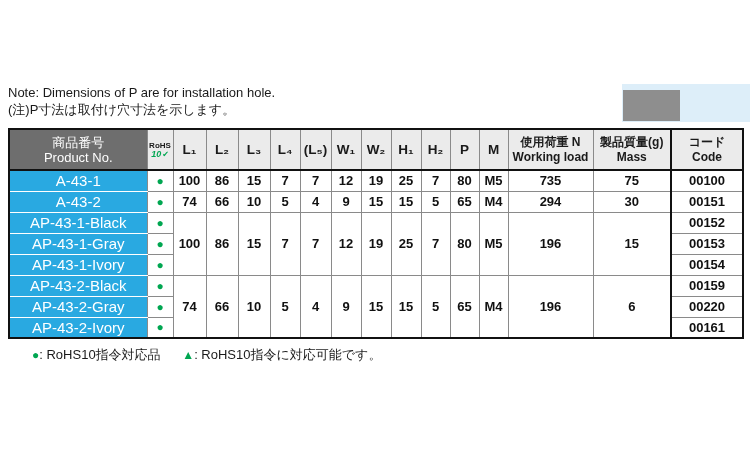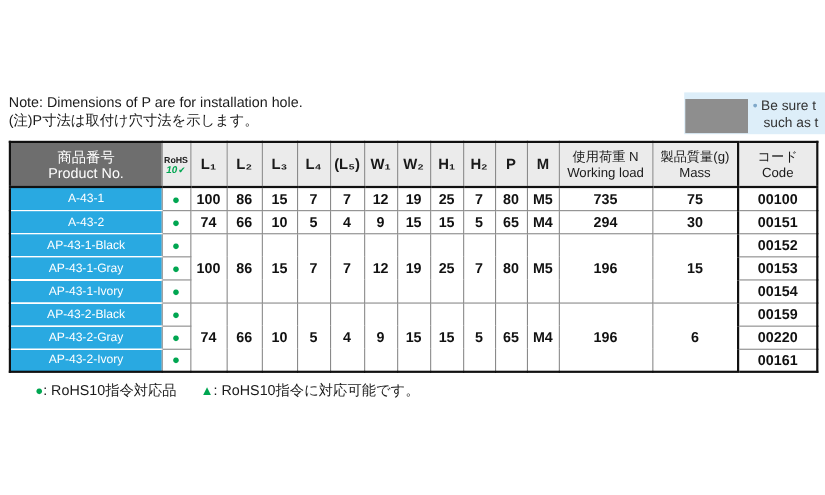--- a/index.html
+++ b/index.html
@@ -34,54 +34,48 @@
   }
   .spec th, .spec td {
     border: 1px solid #8a8a8a;
     text-align: center; vertical-align: middle;
     padding: 0; overflow: hidden;
   }
   .spec thead th { background: #ebebeb; height: 41px; border-bottom: 2px solid #111; }
   .spec th.product-h { background: #6e6e6e; color: #ffffff; font-weight: normal; font-size: 13px; margin-top: 45px; }
   .spec th.product-h span, .spec th.wide-h span { display: block; line-height: 15px; }
   .spec th.dim-h { font-size: 13.5px; font-weight: bold; margin-left: 27px; }
-  .spec th.wide-h { font-size: 12px; font-weight: normal; }
+  .spec th.wide-h { font-size: 12px; font-weight: bold; }
   .spec th.rohs-h { font-size: 8px; line-height: 9px; font-weight: bold; }
   .rohs-num { display: block; color: #00a651; font-size: 9px; font-style: italic; }
   .rohs-num .chk { font-size: 8px; margin-left: 1px; }
   .code-col { border-left: 2px solid #111 !important; }
 
   .spec tbody td { height: 21px; font-size: 13px; font-weight: bold; color: #111; background: #fff; }
   .spec td.pcell {
-    background: #29a9e1; color: #ffffff; font-weight: normal; font-size: 11px;
+    background: #29a9e1; color: #ffffff; font-weight: normal; font-size: 15px;
     border-top: 1px solid #ffffff; border-bottom: 1px solid #ffffff;
   }
   .spec td.rohs-cell { color: #00a651; font-size: 12px; font-weight: normal; }
 
   
   .legend { position: absolute; left: 8px; top: 346px; font-size: 13px; color: #1a1a1a; margin-left: 24px; }
   .legend .g { color: #00a651; font-size: 12px; }
   .legend .tri { margin-left: 18px; }
 </style>
 </head>
 <body>
 
 <div class="note">
   <span>Note: Dimensions of P are for installation hole.</span>
   <span>(注)P寸法は取付け穴寸法を示します。</span>
 </div>
 
 <div class="side-note">
   <div class="sn-box"></div>
-  <div class="sn-text">
-    <div class="sn-line1">
-      <span class="sn-bullet">●</span><span>Be sure t</span>
-    </div>
-    <div class="sn-line2">such as t</div>
-  </div>
 </div>
 
 <table class="spec">
   <colgroup>
     <col style="width:138px">
       <col style="width:26px">
     <col style="width:33px">
       <col style="width:32px">
       <col style="width:32px">
       <col style="width:30px">

